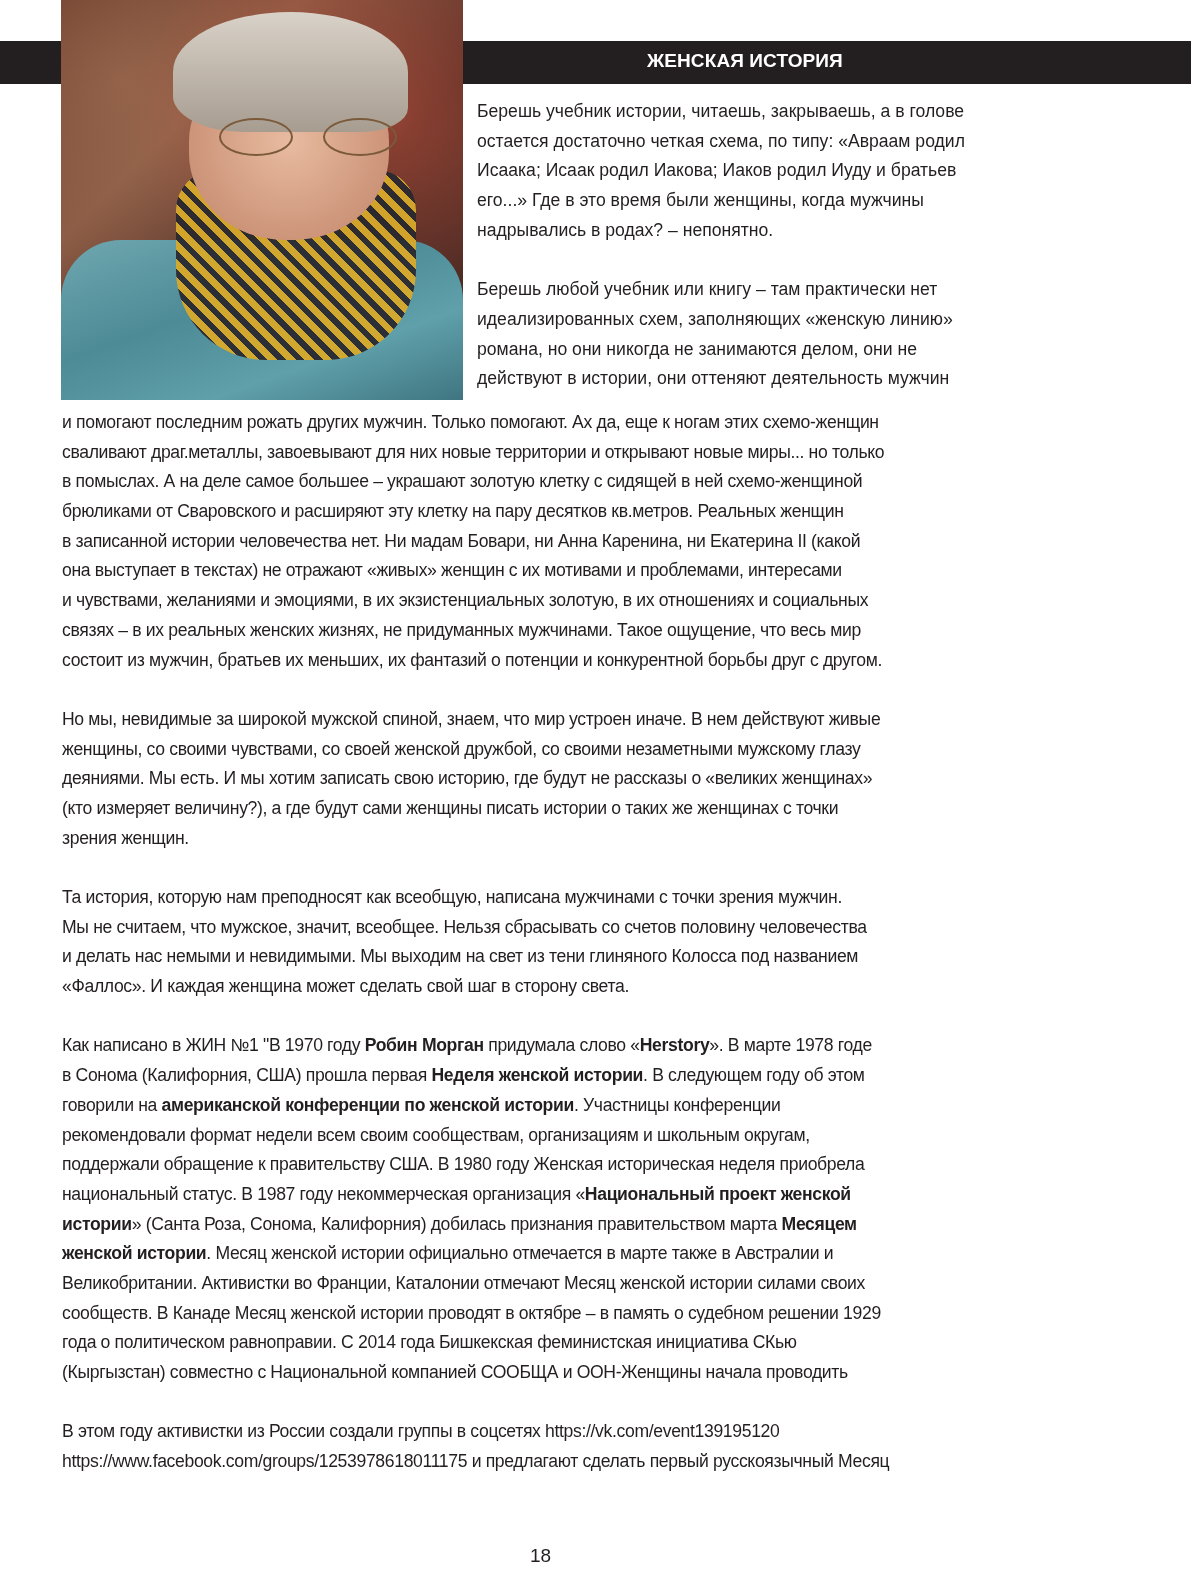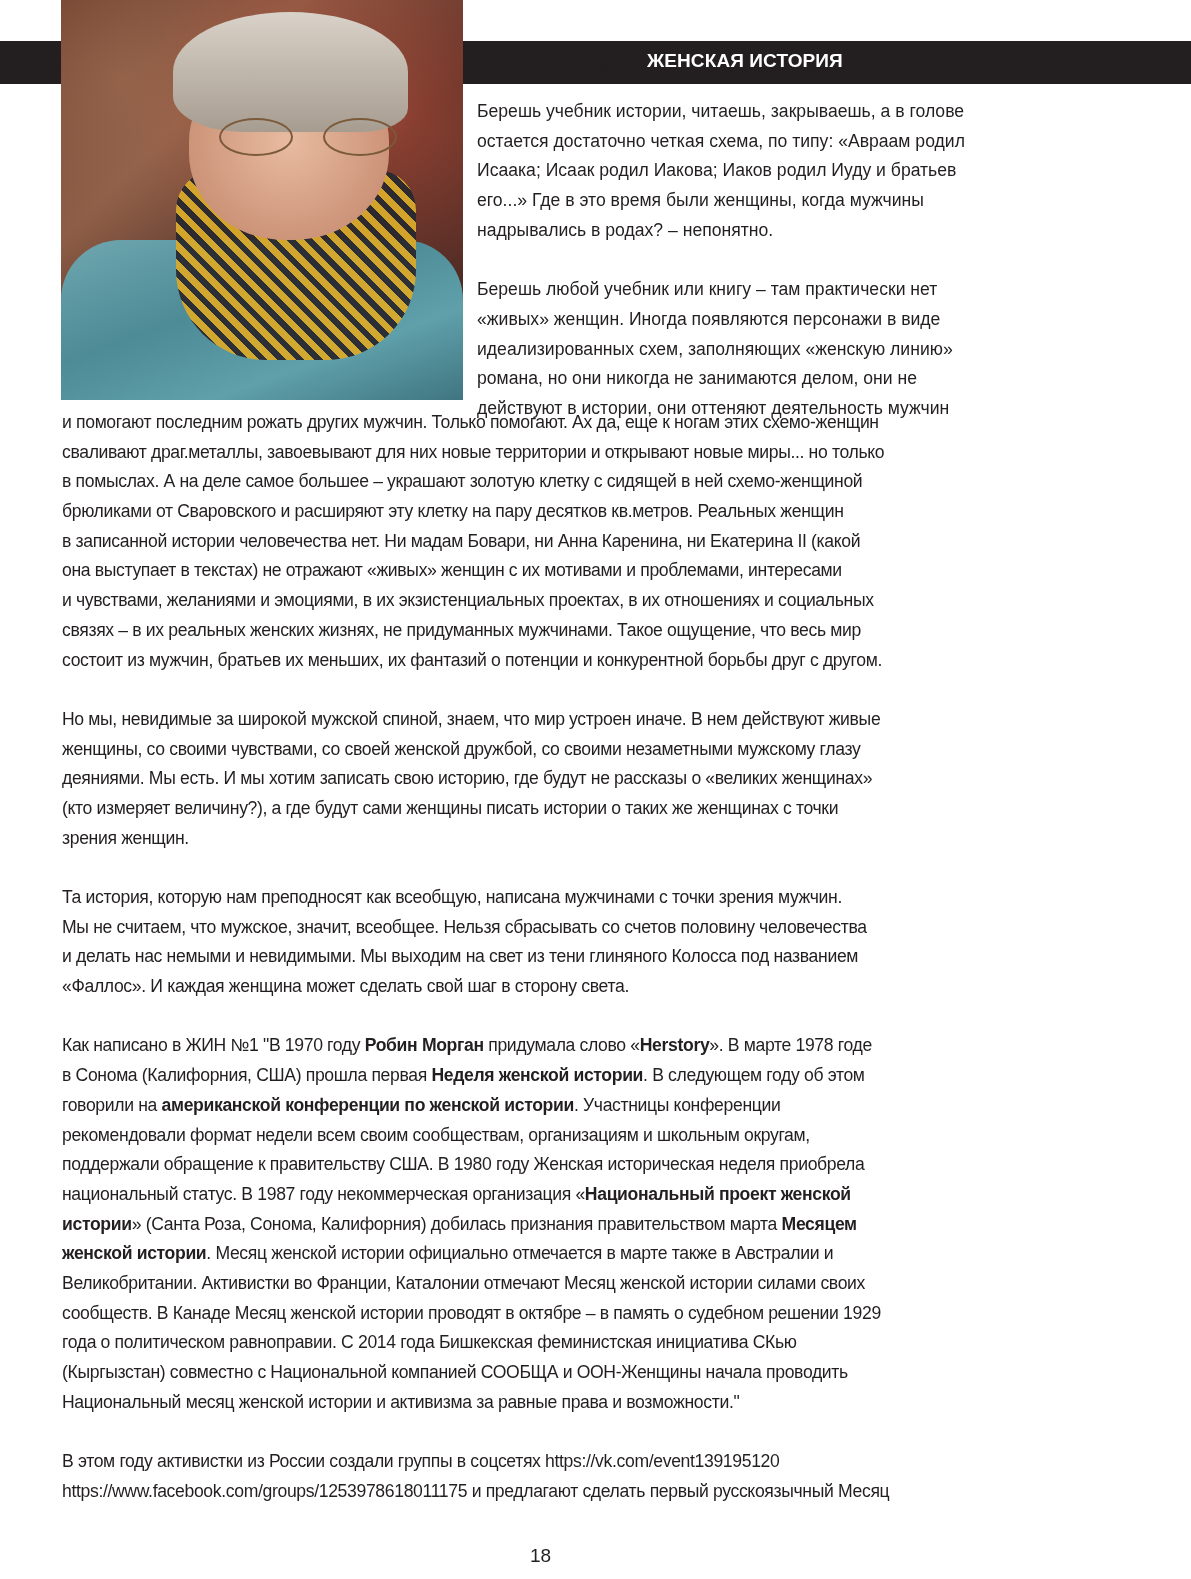--- a/index.html
+++ b/index.html
@@ -67,35 +67,34 @@
     <div>
       <span class="ln">Берешь учебник истории, читаешь, закрываешь, а в голове</span>
       <span class="ln">остается достаточно четкая схема, по типу: «Авраам родил</span>
       <span class="ln">Исаака; Исаак родил Иакова; Иаков родил Иуду и братьев</span>
       <span class="ln">его...» Где в это время были женщины, когда мужчины</span>
       <span class="ln">надрывались в родах? – непонятно.</span>
     </div>
     <span class="gap"></span>
     <div>
       <span class="ln">Берешь любой учебник или книгу – там практически нет</span>
-      <span class="ln">«живых» женщин. Иногда появляются персонажи в виде</span>
       <span class="ln">идеализированных схем, заполняющих «женскую линию»</span>
       <span class="ln">романа, но они никогда не занимаются делом, они не</span>
       <span class="ln">действуют в истории, они оттеняют деятельность мужчин</span>
     </div>
   </div>
 <div class="text body-text" id="body">
     <div>
       <span class="ln">и помогают последним рожать других мужчин. Только помогают. Ах да, еще к ногам этих схемо-женщин</span>
       <span class="ln">сваливают драг.металлы, завоевывают для них новые территории и открывают новые миры... но только</span>
       <span class="ln">в помыслах. А на деле самое большее – украшают золотую клетку с сидящей в ней схемо-женщиной</span>
       <span class="ln">брюликами от Сваровского и расширяют эту клетку на пару десятков кв.метров. Реальных женщин</span>
       <span class="ln">в записанной истории человечества нет. Ни мадам Бовари, ни Анна Каренина, ни Екатерина II (какой</span>
       <span class="ln">она выступает в текстах) не отражают «живых» женщин с их мотивами и проблемами, интересами</span>
-      <span class="ln">и чувствами, желаниями и эмоциями, в их экзистенциальных проектах, в их отношениях и социальных</span>
+      <span class="ln">и чувствами, желаниями и эмоциями, в их экзистенциальных золотую, в их отношениях и социальных</span>
       <span class="ln">связях – в их реальных женских жизнях, не придуманных мужчинами. Такое ощущение, что весь мир</span>
       <span class="ln">состоит из мужчин, братьев их меньших, их фантазий о потенции и конкурентной борьбы друг с другом.</span>
     </div>
     <span class="gap"></span>
     <div>
       <span class="ln">Но мы, невидимые за широкой мужской спиной, знаем, что мир устроен иначе. В нем действуют живые</span>
       <span class="ln">женщины, со своими чувствами, со своей женской дружбой, со своими незаметными мужскому глазу</span>
       <span class="ln">деяниями. Мы есть. И мы хотим записать свою историю, где будут не рассказы о «великих женщинах»</span>
       <span class="ln">(кто измеряет величину?), а где будут сами женщины писать истории о таких же женщинах с точки</span>
       <span class="ln">зрения женщин.</span>
@@ -114,21 +113,20 @@
       <span class="ln"><span>говорили на </span><b>американской конференции по женской истории</b><span>. Участницы конференции</span></span>
       <span class="ln"><span>рекомендовали формат недели всем своим сообществам, организациям и школьным округам,</span></span>
       <span class="ln"><span>поддержали обращение к правительству США. В 1980 году Женская историческая неделя приобрела</span></span>
       <span class="ln"><span>национальный статус. В 1987 году некоммерческая организация «</span><b>Национальный проект женской</b></span>
       <span class="ln"><b>истории</b><span>» (Санта Роза, Сонома, Калифорния) добилась признания правительством марта </span><b>Месяцем</b></span>
       <span class="ln"><b>женской истории</b><span>. Месяц женской истории официально отмечается в марте также в Австралии и</span></span>
       <span class="ln"><span>Великобритании. Активистки во Франции, Каталонии отмечают Месяц женской истории силами своих</span></span>
       <span class="ln"><span>сообществ. В Канаде Месяц женской истории проводят в октябре – в память о судебном решении 1929</span></span>
       <span class="ln"><span>года о политическом равноправии. С 2014 года Бишкекская феминистская инициатива СКью</span></span>
       <span class="ln"><span>(Кыргызстан) совместно с Национальной компанией СООБЩА и ООН-Женщины начала проводить</span></span>
-      <span class="ln"><span>Национальный месяц женской истории и активизма за равные права и возможности."</span></span>
     </div>
     <span class="gap"></span>
     <div>
       <span class="ln">В этом году активистки из России создали группы в соцсетях https://vk.com/event139195120</span>
       <span class="ln">https://www.facebook.com/groups/1253978618011175 и предлагают сделать первый русскоязычный Месяц</span>
     </div>
   </div>
 
 <div class="page-number">18</div>
 

